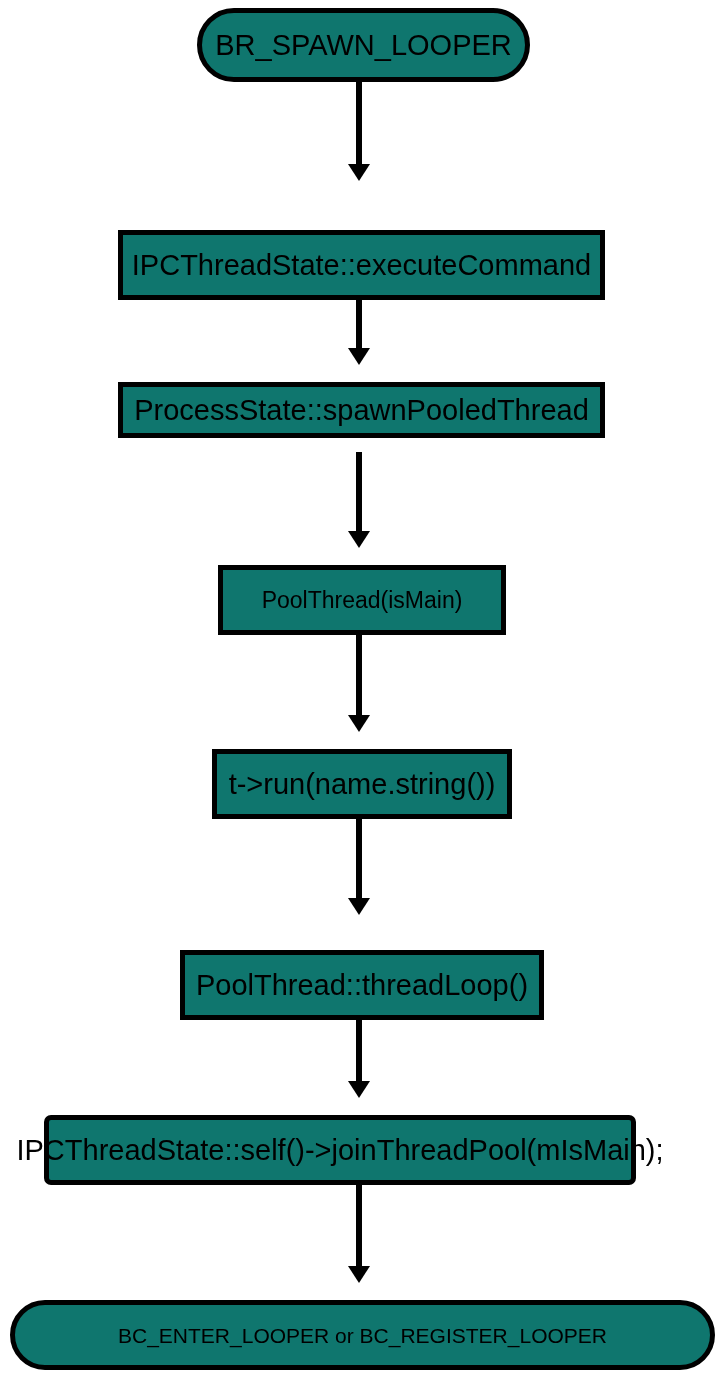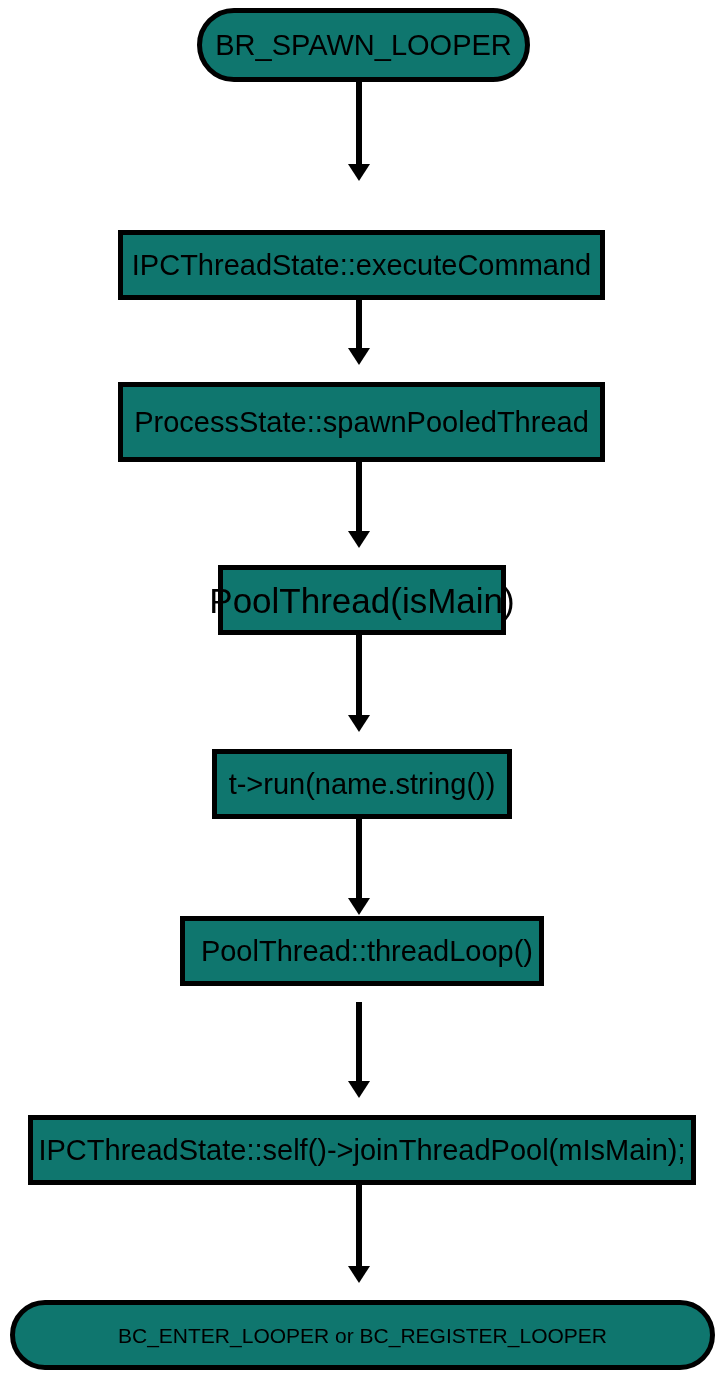--- a/index.html
+++ b/index.html
@@ -85,31 +85,31 @@
     <div class="edge" style="left: 356px; top: 1185px; width: 6px; height: 98px;">
       <div class="edge-line" style="left: 0px; top: 0px; width: 6px; height: 83px; background: rgb(0, 0, 0);"></div>
       <div class="edge-head" style="left: -8px; top: 81px; border-top-color: rgb(0, 0, 0);"></div>
     </div>
     <div class="node rounded" style="left: 197px; top: 8px; width: 333px; height: 74px; border-color: rgb(0, 0, 0); color: rgb(0, 0, 0); font-size: 29px;">
       <span class="node-label">BR_SPAWN_LOOPER</span>
     </div>
     <div class="node" style="left: 118px; top: 198px; width: 487px; height: 70px; border-color: rgb(0, 0, 0); color: rgb(0, 0, 0); font-size: 29px; margin-top: 32px;">
       <span class="node-label">IPCThreadState::executeCommand</span>
     </div>
-    <div class="node" style="left: 118px; top: 382px; width: 487px; height: 80px; border-color: rgb(0, 0, 0); color: rgb(0, 0, 0); font-size: 29px;">
+    <div class="node" style="left: 118px; top: 382px; width: 487px; height: 56px; border-color: rgb(0, 0, 0); color: rgb(0, 0, 0); font-size: 29px;">
       <span class="node-label">ProcessState::spawnPooledThread</span>
     </div>
-    <div class="node" style="left: 218px; top: 565px; width: 288px; height: 70px; border-color: rgb(0, 0, 0); color: rgb(0, 0, 0); font-size: 35px;">
+    <div class="node" style="left: 218px; top: 565px; width: 288px; height: 70px; border-color: rgb(0, 0, 0); color: rgb(0, 0, 0); font-size: 23px;">
       <span class="node-label">PoolThread(isMain)</span>
     </div>
     <div class="node" style="left: 212px; top: 749px; width: 300px; height: 70px; border-color: rgb(0, 0, 0); color: rgb(0, 0, 0); font-size: 29px; text-align: center;">
       <span class="node-label">t-&gt;run(name.string())</span>
     </div>
-    <div class="node" style="left: 180px; top: 916px; width: 364px; height: 70px; border-color: rgb(0, 0, 0); color: rgb(0, 0, 0); font-size: 29px; justify-content: flex-end;">
+    <div class="node" style="left: 180px; top: 950px; width: 364px; height: 70px; border-color: rgb(0, 0, 0); color: rgb(0, 0, 0); font-size: 29px;">
       <span class="node-label">PoolThread::threadLoop()</span>
     </div>
-    <div class="node" style="left: 28px; top: 1115px; width: 668px; height: 70px; border-color: rgb(0, 0, 0); color: rgb(0, 0, 0); font-size: 29px;">
+    <div class="node" style="left: 44px; top: 1115px; width: 592px; height: 70px; border-color: rgb(0, 0, 0); color: rgb(0, 0, 0); font-size: 29px; border-radius: 7px;">
       <span class="node-label">IPCThreadState::self()-&gt;joinThreadPool(mIsMain);</span>
     </div>
     <div class="node rounded" style="left: 10px; top: 1300px; width: 705px; height: 70px; border-color: rgb(0, 0, 0); color: rgb(0, 0, 0); font-size: 21px;">
       <span class="node-label">BC_ENTER_LOOPER or BC_REGISTER_LOOPER</span>
     </div>
   </div>
 
 </body></html>

